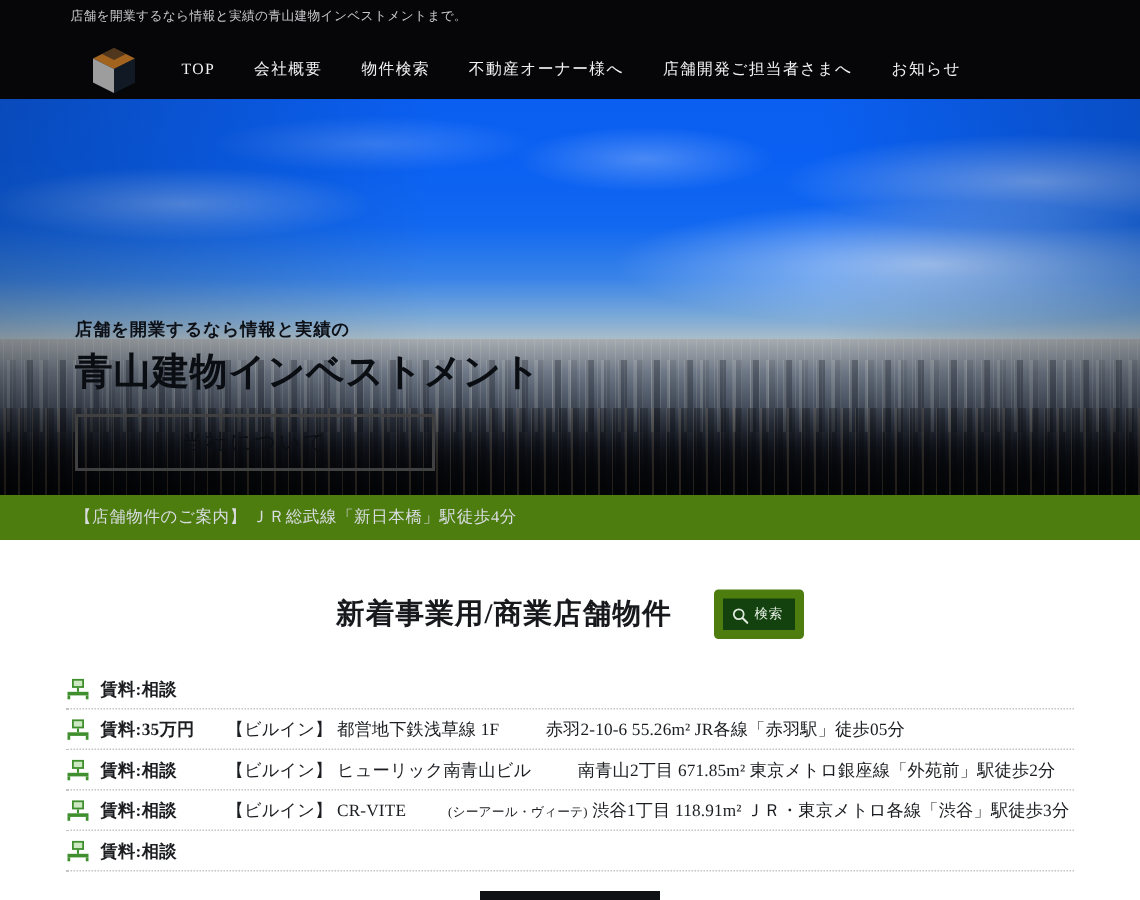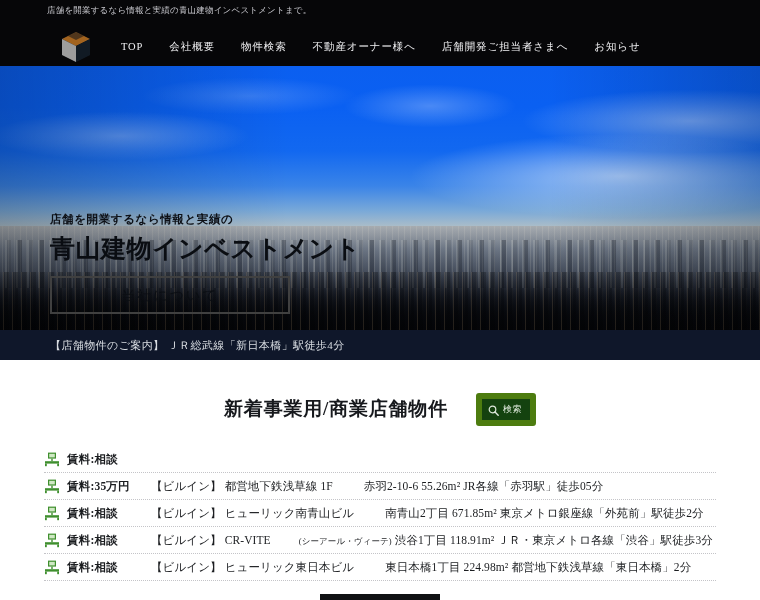--- a/index.html
+++ b/index.html
@@ -180,21 +180,21 @@
     letter-spacing: 2px;
     font-family: inherit;
     cursor: pointer;
   }
 
   
   .ticker {
     position: relative;
     width: 760px;
     height: 30px;
-    background: #0f172a;
+    background: #4d7c0f;
     overflow: hidden;
   }
   .ticker-text {
     position: absolute;
     left: 50px;
     top: 0;
     line-height: 30px;
     font-size: 11px;
     color: #d9dde2;
     letter-spacing: 0.4px;
@@ -445,28 +445,20 @@
           <svg viewBox="0 0 16 15" width="16" height="15" aria-hidden="true">
             <rect x="4" y="0.6" width="8" height="6" fill="#3f8f2e"></rect>
             <rect x="5.2" y="1.8" width="5.6" height="3.6" fill="#cfe8c4"></rect>
             <rect x="7.3" y="6.6" width="1.4" height="2.6" fill="#3f8f2e"></rect>
             <rect x="1" y="9.2" width="14" height="2.4" fill="#3f8f2e"></rect>
             <rect x="1" y="11.6" width="1.8" height="2.6" fill="#3f8f2e"></rect>
             <rect x="13.2" y="11.6" width="1.8" height="2.6" fill="#3f8f2e"></rect>
           </svg>
         </span>
         <span class="rent">賃料:相談</span>
-        <span class="listing-desc">
-          <span>【ビルイン】</span>
-          <span>ヒューリック東日本ビル</span>
-          <span class="kana"></span>
-          <span>東日本橋1丁目</span>
-          <span>224.98m²</span>
-          <span>都営地下鉄浅草線「東日本橋」2分</span>
-        </span>
       </a>
 
     </div>
 
     <div class="more-wrap">
       <button class="more-btn"></button>
     </div>
 
   </div>
 </div>

